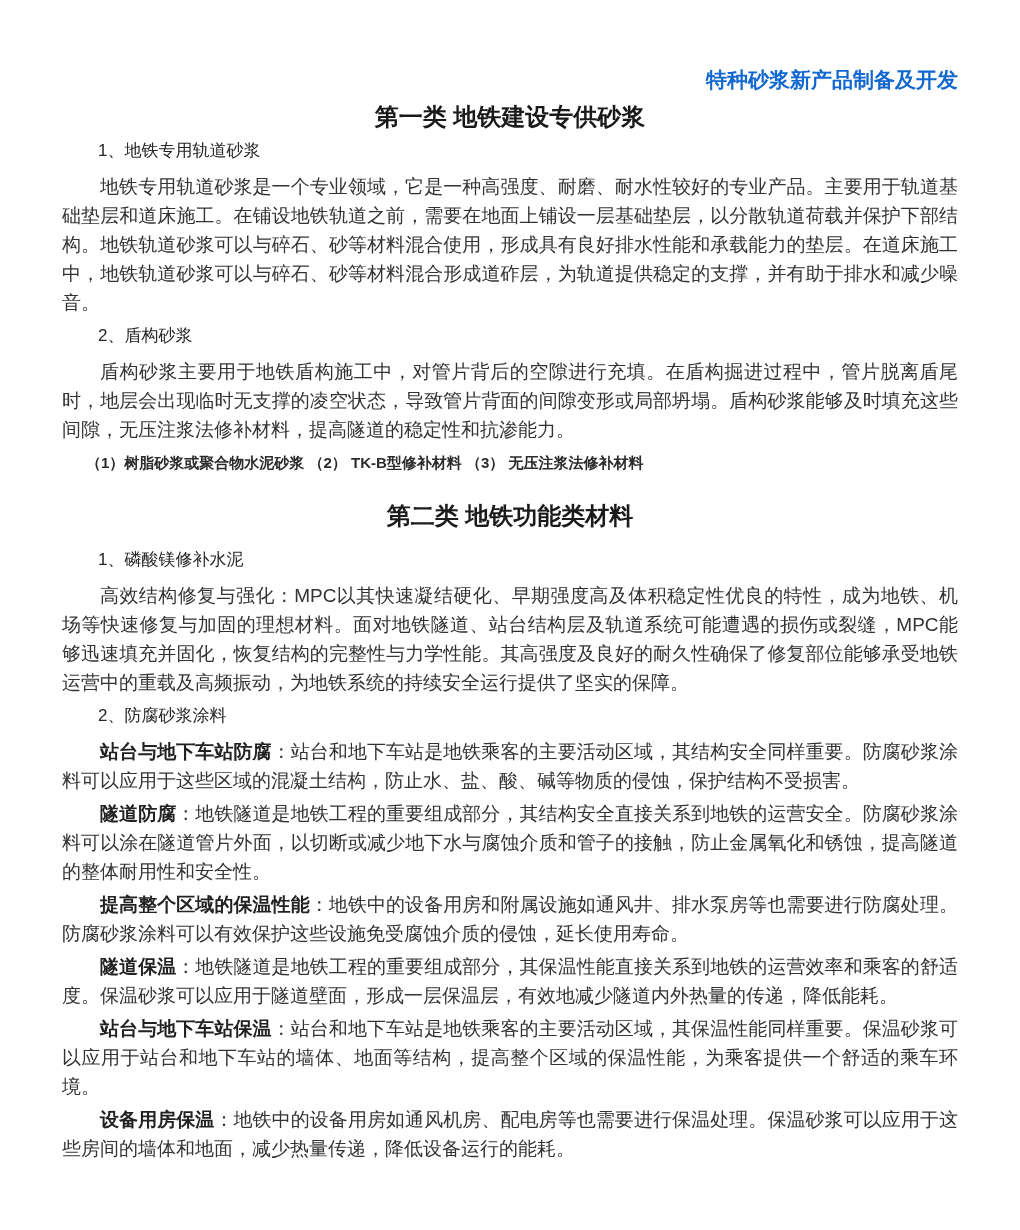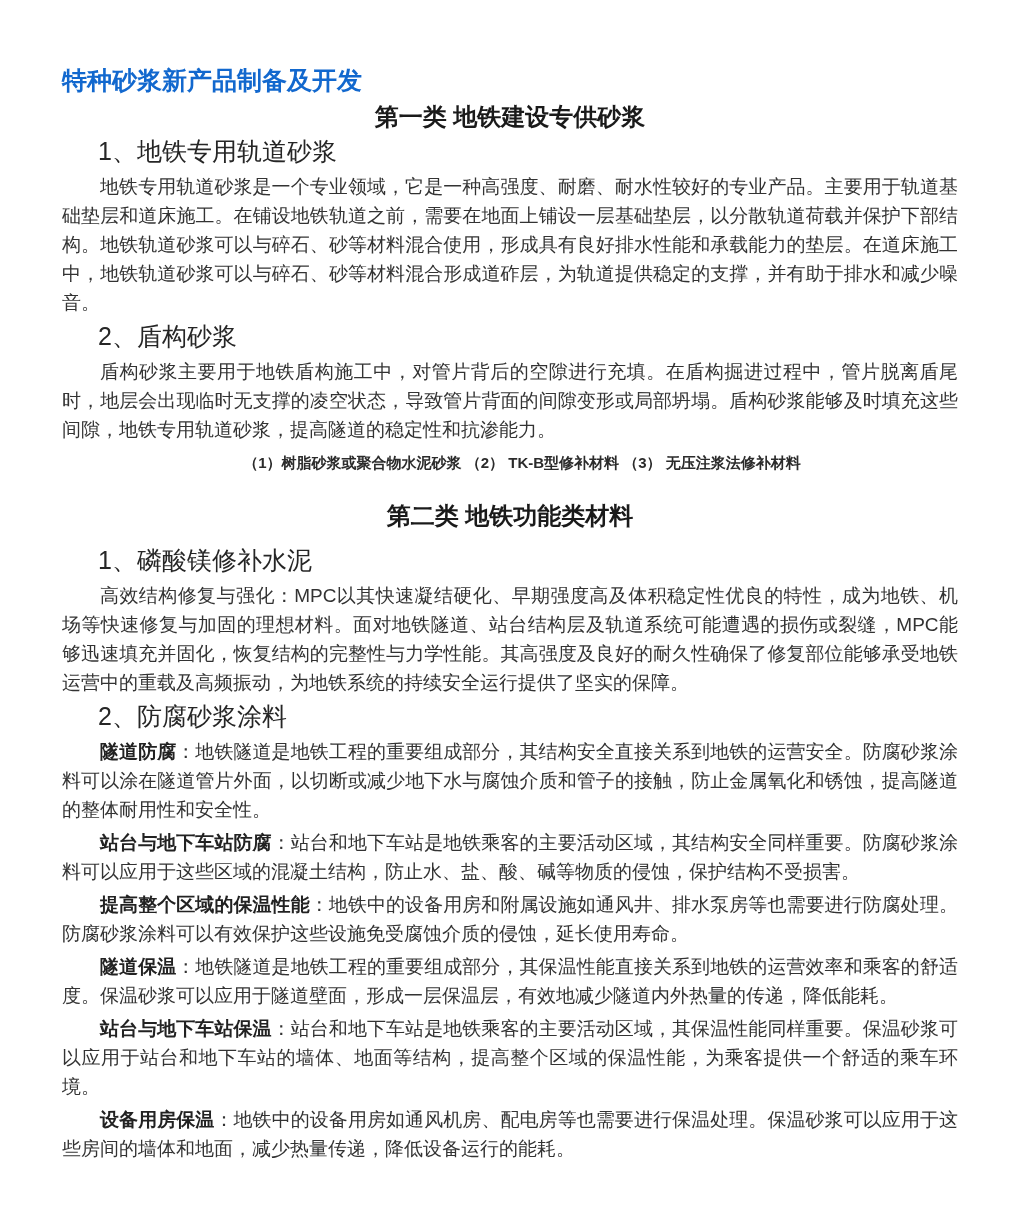--- a/index.html
+++ b/index.html
@@ -12,89 +12,88 @@
     overflow: hidden;
   }
   .page {
     box-sizing: border-box;
     width: 1020px;
     height: 1230px;
     padding: 64px 62px 0 62px;
   }
   .doc-title {
     margin: 0 0 6px 0;
-    text-align: left;
-    font-size: 25px;
+    text-align: right;
+    font-size: 21px;
     line-height: 32px;
     font-weight: bold;
     color: #1268ce;
   }
   .class-heading {
     margin: 0 0 4px 0;
     text-align: center;
     font-size: 24px;
     line-height: 30px;
     font-weight: bold;
     color: #1a1a1a;
   }
   .class-heading.second {
     margin-top: 24px;
     margin-bottom: 16px;
   }
   .sub-heading {
     margin: 6px 0 8px 0;
     padding-left: 36px;
-    font-size: 25px;
+    font-size: 17px;
     line-height: 26px;
     font-weight: normal;
     color: #262626;
   }
   p.body {
     margin: 0 0 4px 0;
     font-size: 19px;
     line-height: 29px;
     text-align: justify;
     text-indent: 2em;
     color: #333333;
   }
   p.body b { color: #222222; }
   .repair-items {
     margin: 0 0 4px 0;
     padding-left: 24px;
     font-size: 15px;
     line-height: 29px;
     font-weight: bold;
     color: #2b2b2b;
-    text-align: center;
   }
 </style>
 </head>
 <body>
 
 <div class="page">
 
   <h1 class="doc-title">特种砂浆新产品制备及开发</h1>
 
   <h2 class="class-heading">第一类 地铁建设专供砂浆</h2>
 
   <h3 class="sub-heading">1、地铁专用轨道砂浆</h3>
   <p class="body">地铁专用轨道砂浆是一个专业领域，它是一种高强度、耐磨、耐水性较好的专业产品。主要用于轨道基础垫层和道床施工。在铺设地铁轨道之前，需要在地面上铺设一层基础垫层，以分散轨道荷载并保护下部结构。地铁轨道砂浆可以与碎石、砂等材料混合使用，形成具有良好排水性能和承载能力的垫层。在道床施工中，地铁轨道砂浆可以与碎石、砂等材料混合形成道砟层，为轨道提供稳定的支撑，并有助于排水和减少噪音。</p>
 
   <h3 class="sub-heading">2、盾构砂浆</h3>
-  <p class="body">盾构砂浆主要用于地铁盾构施工中，对管片背后的空隙进行充填。在盾构掘进过程中，管片脱离盾尾时，地层会出现临时无支撑的凌空状态，导致管片背面的间隙变形或局部坍塌。盾构砂浆能够及时填充这些间隙，地铁专用轨道砂浆，提高隧道的稳定性和抗渗能力。</p>
+  <p class="body">盾构砂浆主要用于地铁盾构施工中，对管片背后的空隙进行充填。在盾构掘进过程中，管片脱离盾尾时，地层会出现临时无支撑的凌空状态，导致管片背面的间隙变形或局部坍塌。盾构砂浆能够及时填充这些间隙，无压注浆法修补材料，提高隧道的稳定性和抗渗能力。</p>
 
   <p class="repair-items">（1）树脂砂浆或聚合物水泥砂浆 （2） TK-B型修补材料 （3） 无压注浆法修补材料</p>
 
   <h2 class="class-heading second">第二类 地铁功能类材料</h2>
 
   <h3 class="sub-heading">1、磷酸镁修补水泥</h3>
   <p class="body">高效结构修复与强化：MPC以其快速凝结硬化、早期强度高及体积稳定性优良的特性，成为地铁、机场等快速修复与加固的理想材料。面对地铁隧道、站台结构层及轨道系统可能遭遇的损伤或裂缝，MPC能够迅速填充并固化，恢复结构的完整性与力学性能。其高强度及良好的耐久性确保了修复部位能够承受地铁运营中的重载及高频振动，为地铁系统的持续安全运行提供了坚实的保障。</p>
 
   <h3 class="sub-heading">2、防腐砂浆涂料</h3>
+  <p class="body"><b>站台与地下车站防腐</b><span>：站台和地下车站是地铁乘客的主要活动区域，其结构安全同样重要。防腐砂浆涂料可以应用于这些区域的混凝土结构，防止水、盐、酸、碱等物质的侵蚀，保护结构不受损害。</span></p>
   <p class="body"><b>隧道防腐</b><span>：地铁隧道是地铁工程的重要组成部分，其结构安全直接关系到地铁的运营安全。防腐砂浆涂料可以涂在隧道管片外面，以切断或减少地下水与腐蚀介质和管子的接触，防止金属氧化和锈蚀，提高隧道的整体耐用性和安全性。</span></p>
-  <p class="body"><b>站台与地下车站防腐</b><span>：站台和地下车站是地铁乘客的主要活动区域，其结构安全同样重要。防腐砂浆涂料可以应用于这些区域的混凝土结构，防止水、盐、酸、碱等物质的侵蚀，保护结构不受损害。</span></p>
   <p class="body"><b>提高整个区域的保温性能</b><span>：地铁中的设备用房和附属设施如通风井、排水泵房等也需要进行防腐处理。防腐砂浆涂料可以有效保护这些设施免受腐蚀介质的侵蚀，延长使用寿命。</span></p>
 
   <p class="body"><b>隧道保温</b><span>：地铁隧道是地铁工程的重要组成部分，其保温性能直接关系到地铁的运营效率和乘客的舒适度。保温砂浆可以应用于隧道壁面，形成一层保温层，有效地减少隧道内外热量的传递，降低能耗。</span></p>
   <p class="body"><b>站台与地下车站保温</b><span>：站台和地下车站是地铁乘客的主要活动区域，其保温性能同样重要。保温砂浆可以应用于站台和地下车站的墙体、地面等结构，提高整个区域的保温性能，为乘客提供一个舒适的乘车环境。</span></p>
   <p class="body"><b>设备用房保温</b><span>：地铁中的设备用房如通风机房、配电房等也需要进行保温处理。保温砂浆可以应用于这些房间的墙体和地面，减少热量传递，降低设备运行的能耗。</span></p>
 
 </div>
 
 </body></html>

